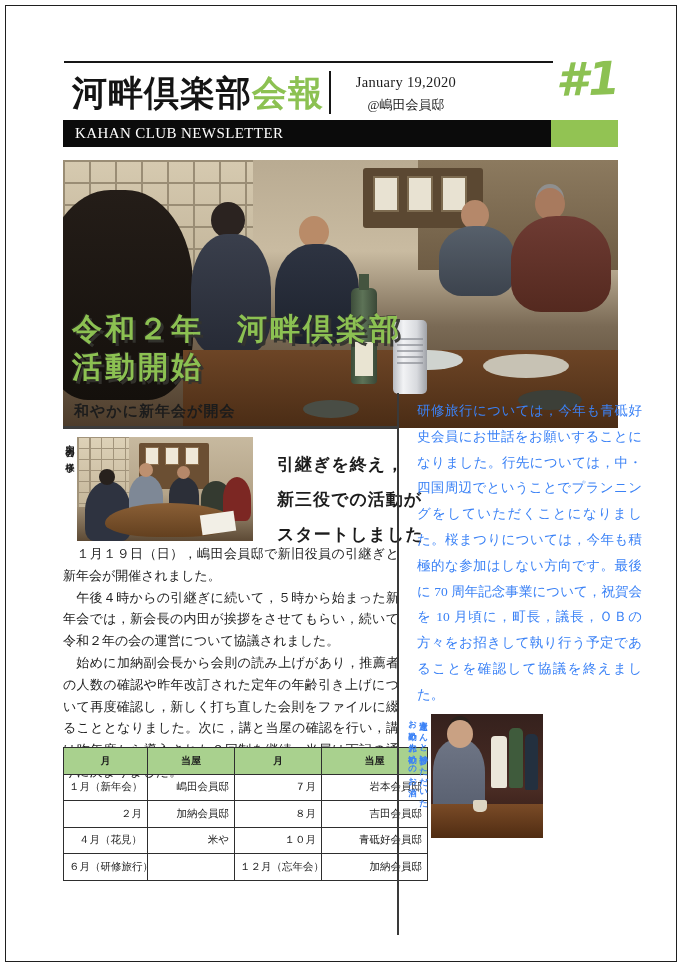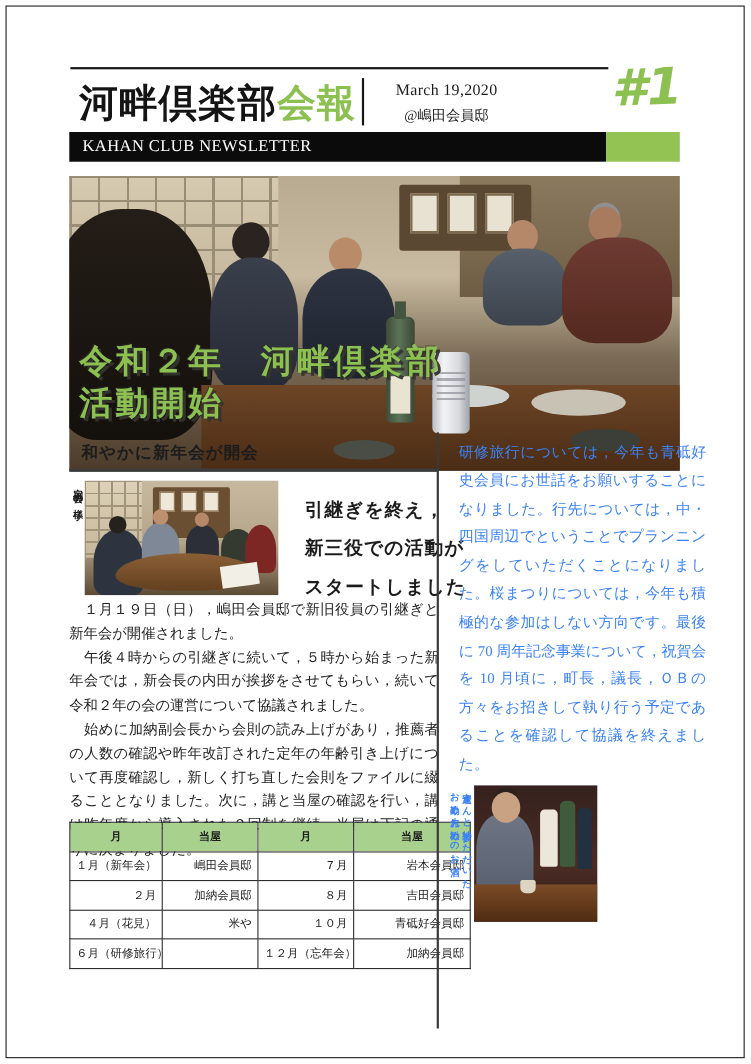--- a/index.html
+++ b/index.html
@@ -125,21 +125,21 @@
 </head>
 <body>
 
 <div class="page">
   <div class="frame"></div>
 
   <div class="top-rule"></div>
   <div class="mast-title"><span>河畔倶楽部</span><span class="green">会報</span></div>
   <div class="v-divider"></div>
   <div class="dateblock">
-    <div class="d1">March 19,2020</div>
+    <div class="d1">January 19,2020</div>
     <div class="d2">@嶋田会員邸</div>
   </div>
   <div class="issue-no">#1</div>
   <div class="black-bar"><span>KAHAN CLUB NEWSLETTER</span></div>
   <div class="green-block"></div>
 
   <div class="hero">
     <div class="shoji"></div>
     <div class="wall-right"></div>
     <div class="alcove">

